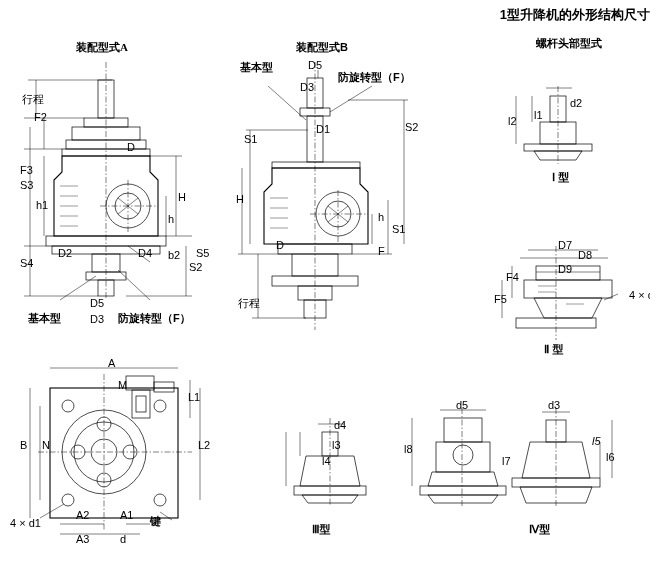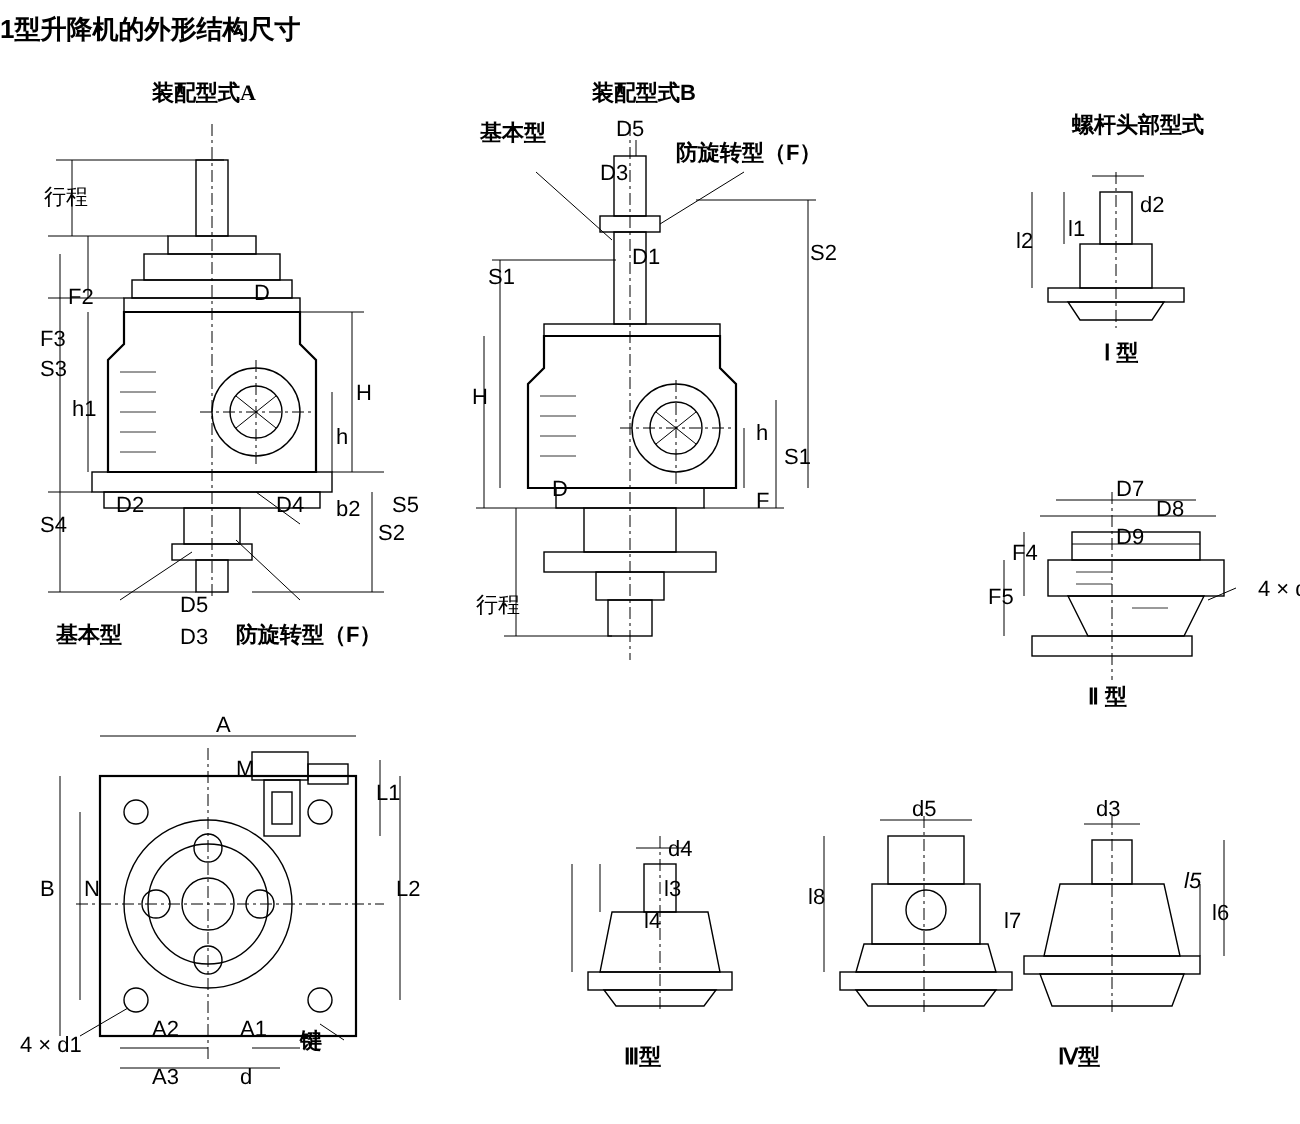--- a/index.html
+++ b/index.html
@@ -1,20 +1,20 @@
 <!DOCTYPE html>
 <html><head>
 <meta charset="utf-8">
 <style>
   html,body{margin:0;padding:0;background:#ffffff;}
   body{width:650px;height:562px;position:relative;font-family:"Liberation Sans",sans-serif;color:#000;}
   #stage{position:relative;width:650px;height:562px;overflow:hidden;}
   .lbl{position:absolute;font-size:11px;line-height:1;white-space:nowrap;}
   .lbl.b{font-weight:bold;}
-  .title{position:absolute;left:0;top:6px;width:650px;text-align:left;font-size:13px;font-weight:bold;}
+  .title{position:absolute;left:0;top:6px;width:650px;text-align:right;font-size:13px;font-weight:bold;}
   svg{position:absolute;left:0;top:0;width:650px;height:562px;}
   .ln{stroke:#000;stroke-width:0.7;fill:none;}
   .ln2{stroke:#000;stroke-width:1.1;fill:none;}
   .thin{stroke:#000;stroke-width:0.5;fill:none;}
   .dash{stroke:#000;stroke-width:0.5;fill:none;stroke-dasharray:6 2 1.5 2;}
   .hatch{fill:none;stroke:#000;stroke-width:0.4;}
   .dim{stroke:#000;stroke-width:0.5;fill:none;}
 </style>
 </head>
 <body>
@@ -239,29 +239,29 @@
         <line x1="60" y1="534" x2="140" y2="534"></line>
         <line x1="126" y1="524" x2="150" y2="524"></line>
       </g>
       <line class="thin" x1="40" y1="518" x2="64" y2="504"></line>
       <line class="thin" x1="160" y1="512" x2="172" y2="520"></line>
     </g>
   </svg>
 
   <div class="lbl b" style="left:76px;top:42px;font-family:Liberation Serif, serif;">装配型式A</div>
   <div class="lbl b" style="left:296px;top:42px;">装配型式B</div>
-  <div class="lbl b" style="left:536px;top:58px;text-align:right;">螺杆头部型式</div>
+  <div class="lbl b" style="left:536px;top:38px;text-align:right;">螺杆头部型式</div>
 
   <div class="lbl b" style="left:28px;top:313px;">基本型</div>
   <div class="lbl b" style="left:118px;top:313px;">防旋转型（F）</div>
   <div class="lbl b" style="left:240px;top:62px;">基本型</div>
   <div class="lbl b" style="left:338px;top:72px;">防旋转型（F）</div>
 
   <div class="lbl" style="left:22px;top:94px;">行程</div>
-  <div class="lbl" style="left:34px;top:144px;">F2</div>
+  <div class="lbl" style="left:34px;top:112px;">F2</div>
   <div class="lbl" style="left:20px;top:165px;">F3</div>
   <div class="lbl" style="left:20px;top:180px;">S3</div>
   <div class="lbl" style="left:20px;top:258px;">S4</div>
   <div class="lbl" style="left:127px;top:142px;">D</div>
   <div class="lbl" style="left:36px;top:200px;">h1</div>
   <div class="lbl" style="left:178px;top:192px;">H</div>
   <div class="lbl" style="left:168px;top:214px;">h</div>
   <div class="lbl" style="left:189px;top:262px;">S2</div>
   <div class="lbl" style="left:58px;top:248px;">D2</div>
   <div class="lbl" style="left:138px;top:248px;">D4</div>

